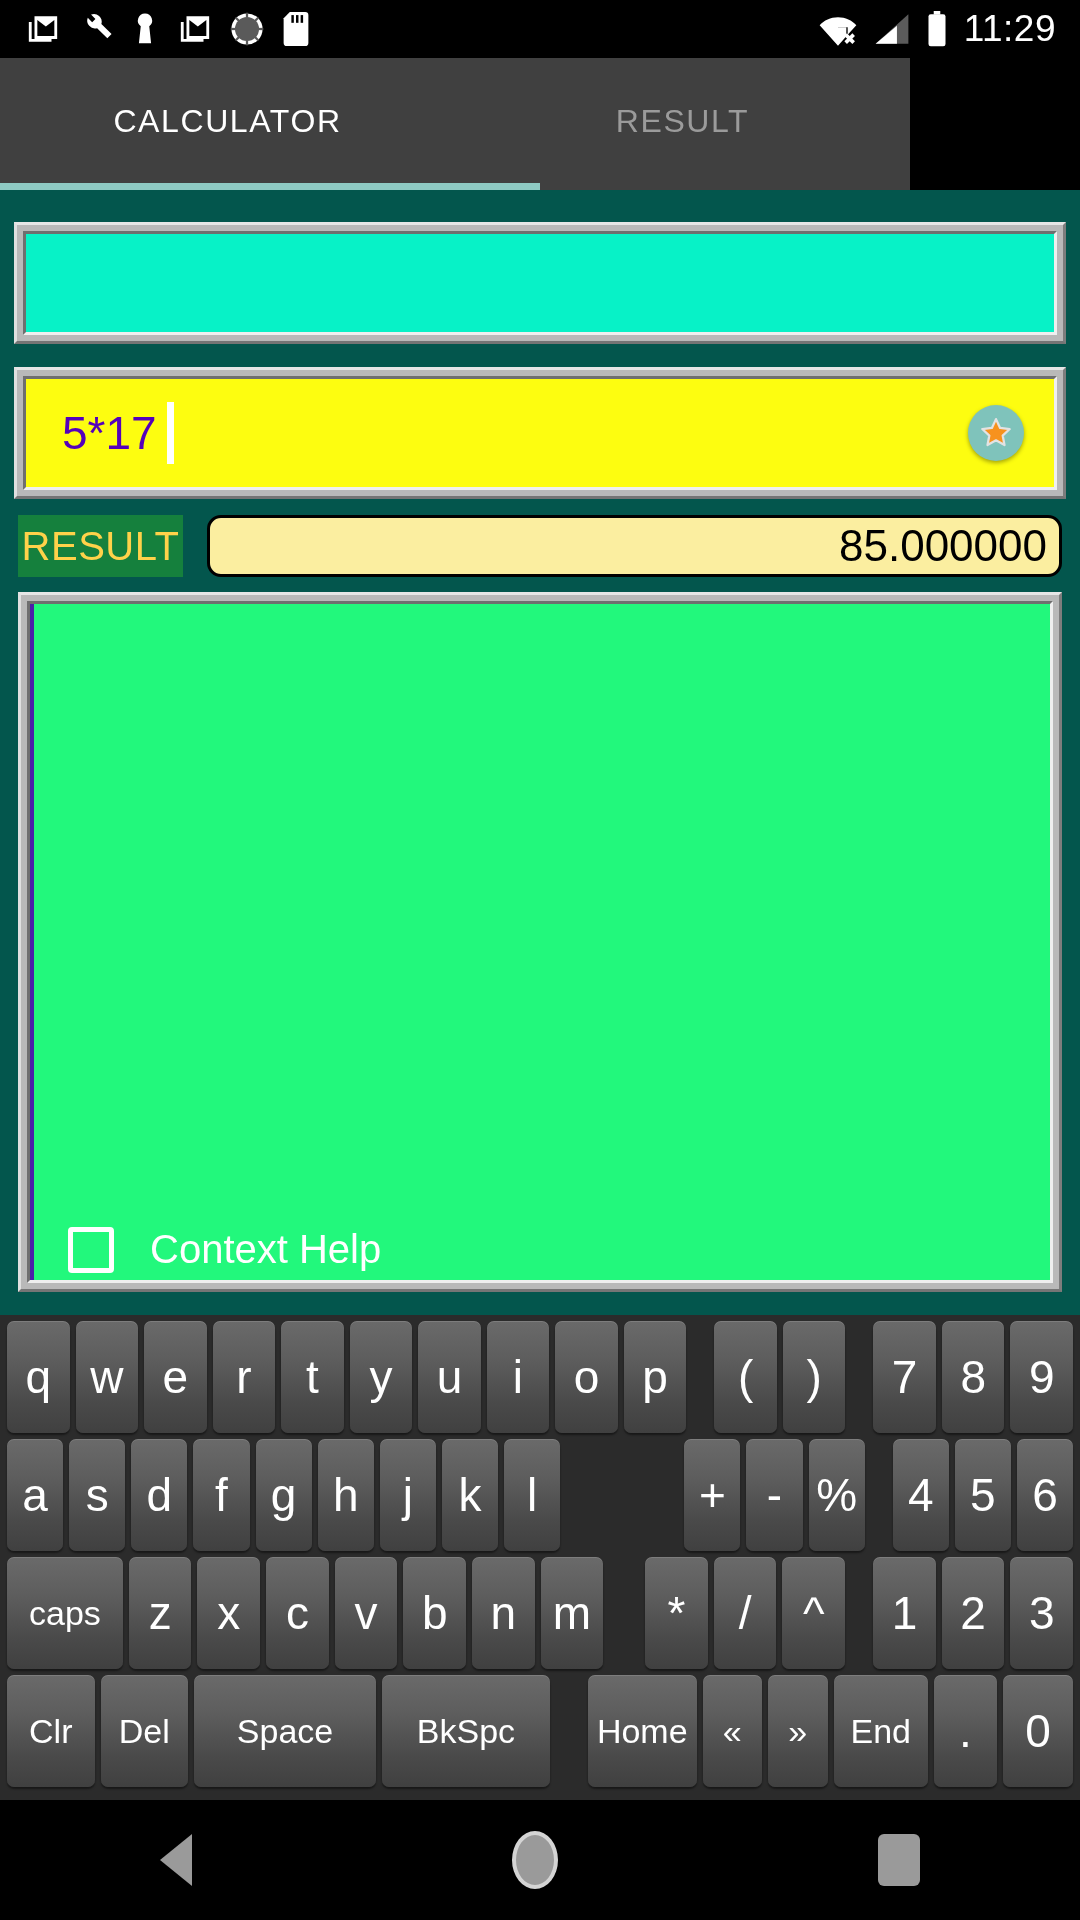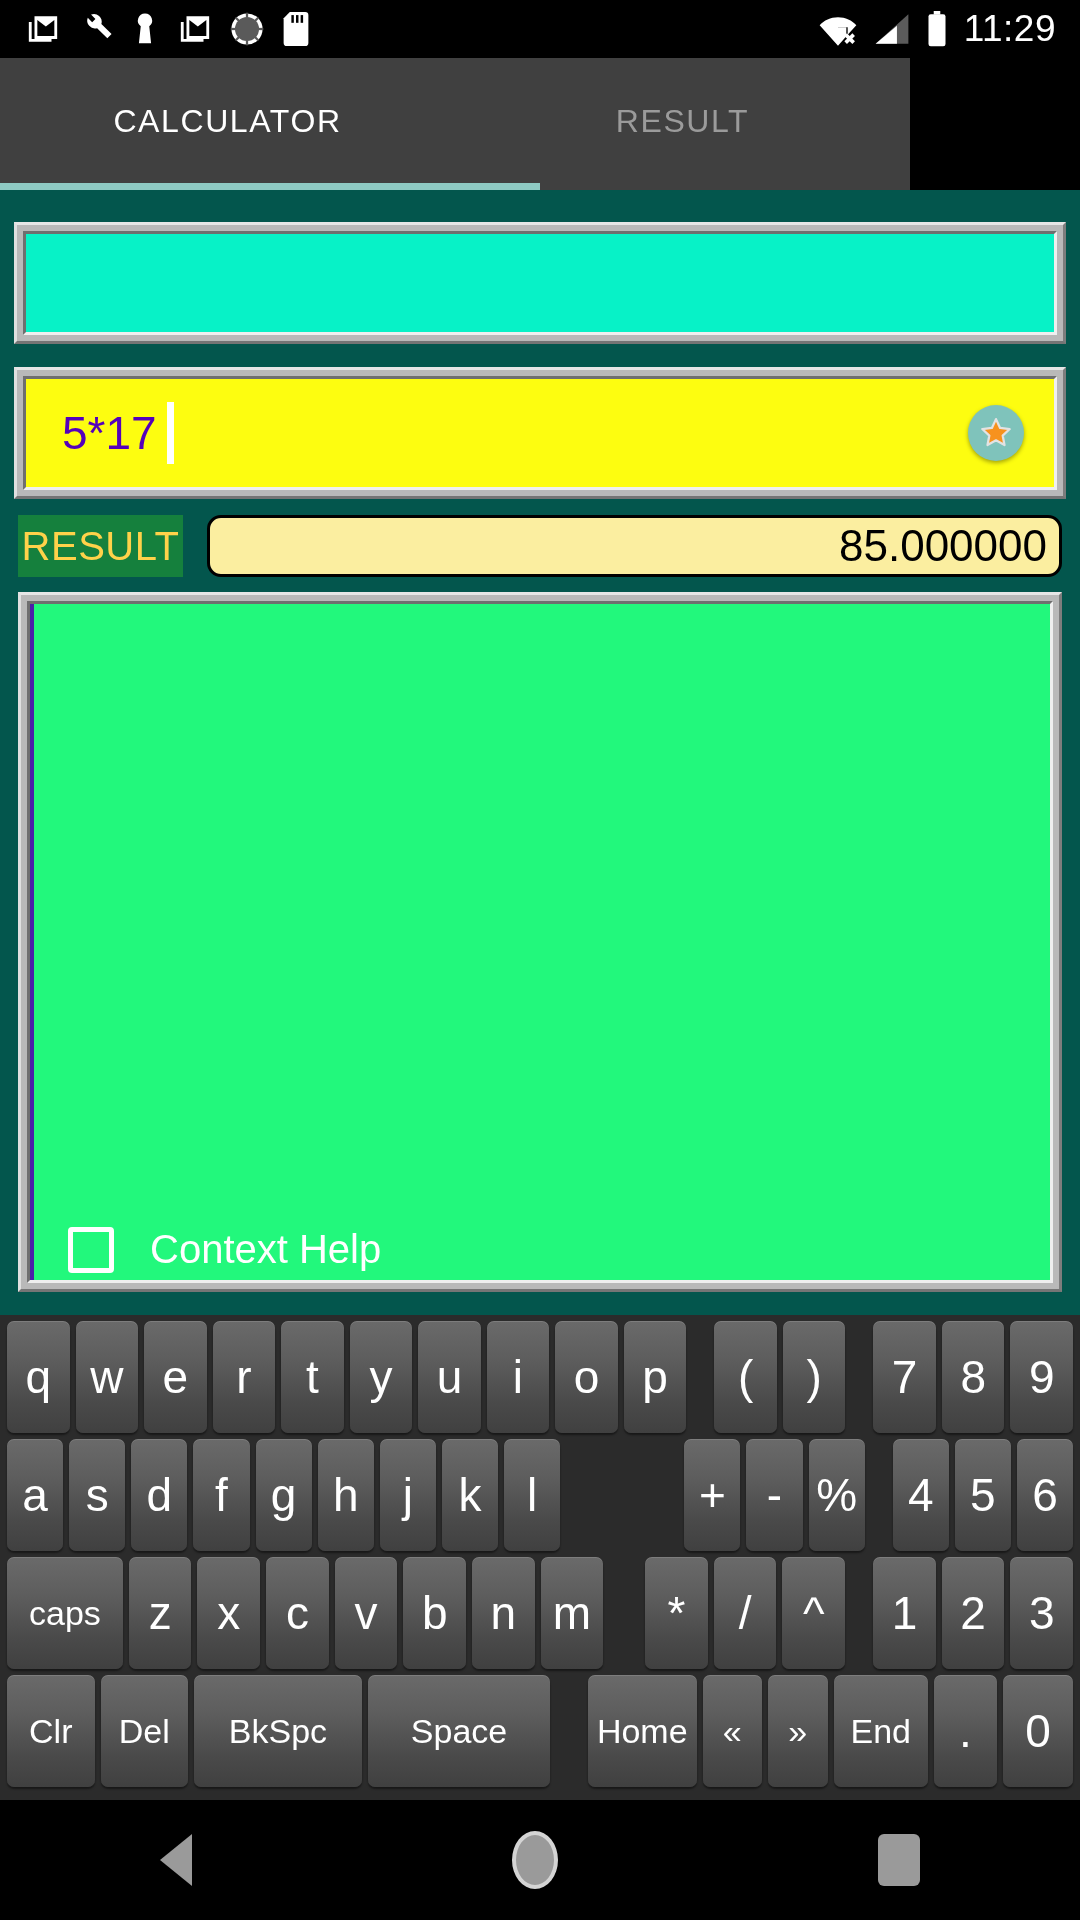--- a/index.html
+++ b/index.html
@@ -325,22 +325,22 @@
       <div class="key" style="flex:1">^</div>
       <div class="gap"></div>
       <div class="key" style="flex:1">1</div>
       <div class="key" style="flex:1">2</div>
       <div class="key" style="flex:1">3</div>
     </div>
 
     <div class="krow">
       <div class="key small" style="flex:1.25">Clr</div>
       <div class="key small" style="flex:1.25">Del</div>
+      <div class="key small" style="flex:2.6">Space</div>
       <div class="key small" style="flex:2.4">BkSpc</div>
-      <div class="key small" style="flex:2.6">Space</div>
       <div class="gap" style="flex:0 0 32px"></div>
       <div class="key small" style="flex:1.55">Home</div>
       <div class="key small" style="flex:0.85">«</div>
       <div class="key small" style="flex:0.85">»</div>
       <div class="key small" style="flex:1.35">End</div>
       <div class="key" style="flex:0.9">.</div>
       <div class="key" style="flex:1">0</div>
     </div>
 
   </div>

